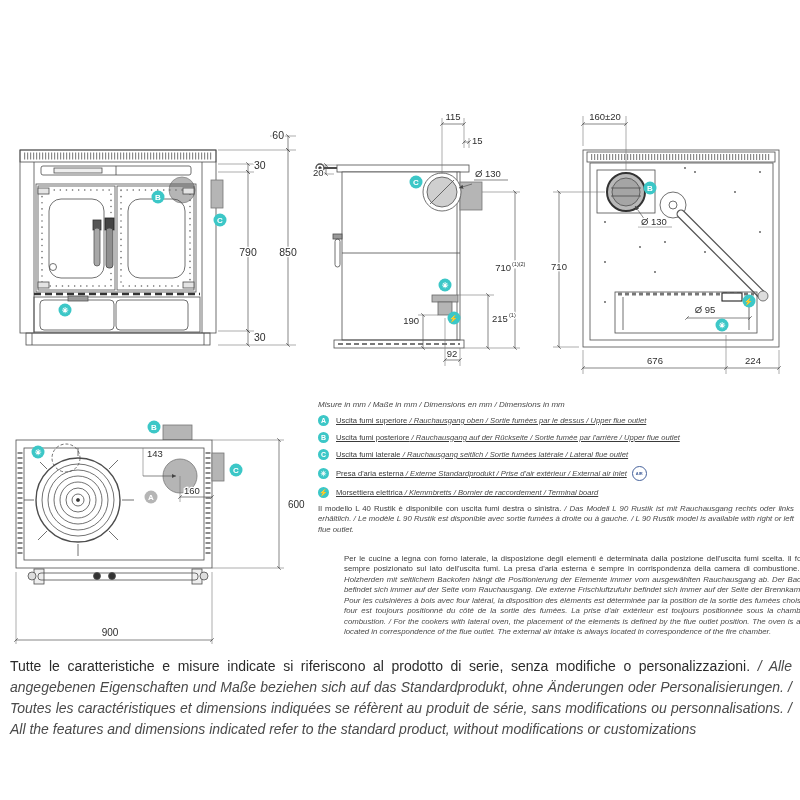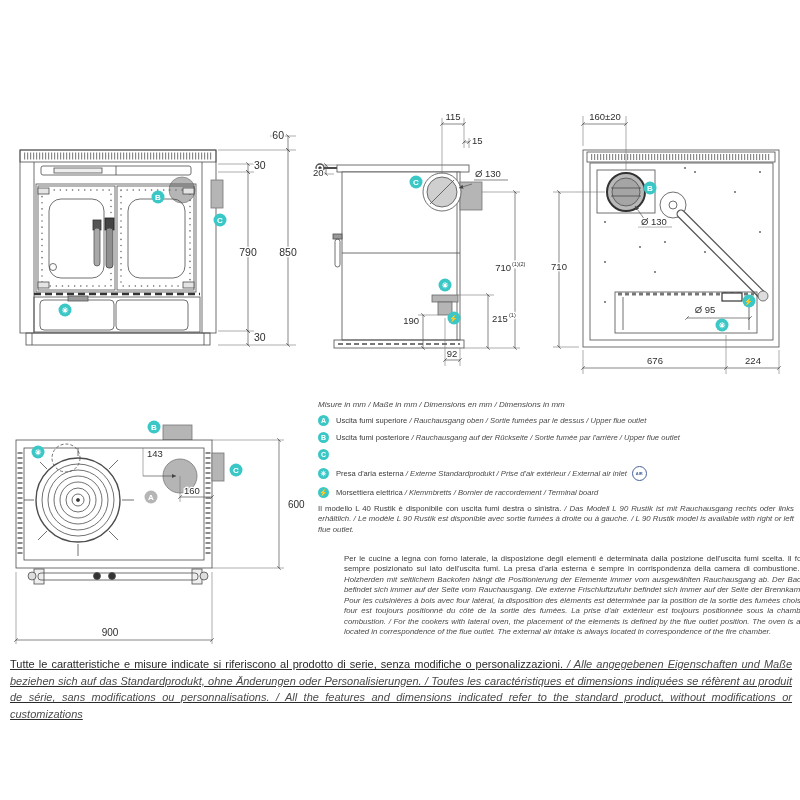--- a/index.html
+++ b/index.html
@@ -6,28 +6,28 @@
   #page{position:relative;width:800px;height:800px;background:#ffffff;overflow:hidden;
         font-family:"Liberation Sans", sans-serif;color:#333;}
   .abs{position:absolute;}
   svg text{font-family:"Liberation Sans", sans-serif;fill:#2e2e2e;
            paint-order:stroke;stroke:#ffffff;stroke-width:2.5px;}
   svg text.mk{stroke:none;paint-order:normal;fill:#fff;font-weight:bold;}
   .legend-title{font-size:8px;color:#4a4a4a;font-style:italic;margin-bottom:6px;}
   .legend-row{display:flex;align-items:center;gap:7px;margin-bottom:6px;}
   .lmk{flex:none;width:11px;height:11px;border-radius:50%;background:#3cc7c7;color:#fff;
        font-size:7px;font-weight:bold;text-align:center;line-height:11px;}
-  .ltext{font-size:7.6px;color:#3a3a3a;line-height:1.25;}
+  .ltext{font-size:7.6px;color:#3a3a3a;line-height:1.25;text-decoration:underline;}
   .it-part{font-style:normal;}
   .rest-part{font-style:italic;color:#4a4a4a;}
   .air-badge{display:inline-flex;align-items:center;justify-content:center;width:13px;height:13px;
        border:1px solid #46629c;border-radius:50%;color:#46629c;font-size:4px;font-weight:bold;
        margin-left:5px;vertical-align:middle;}
   .note{font-size:7.8px;line-height:1.34;color:#3a3a3a;text-align:justify;}
-  .footer{font-size:11px;line-height:1.5;color:#2b2b2b;text-align:justify;text-decoration:underline;}
+  .footer{font-size:14px;line-height:1.5;color:#2b2b2b;text-align:justify;}
 </style>
 </head>
 <body>
 
 <div id="page">
 
   <svg class="abs" style="left:8px;top:128px;" width="300" height="225" viewBox="0 0 300 225">
     <defs>
       <marker id="tkF" markerWidth="7" markerHeight="7" refX="3.5" refY="3.5" orient="auto">
         <path d="M1,6 L6,1" stroke="#444" stroke-width="1" fill="none"></path>
@@ -371,20 +371,21 @@
     <div class="legend-row">
       <span class="lmk">A</span>
       <span class="ltext"><span class="it-part">Uscita fumi superiore</span><span class="rest-part"> / Rauchausgang oben  / Sortie fumées par le dessus / Upper flue outlet</span></span>
     </div>
     <div class="legend-row">
       <span class="lmk">B</span>
       <span class="ltext"><span class="it-part">Uscita fumi posteriore</span><span class="rest-part"> / Rauchausgang auf der Rückseite / Sortie fumée par l'arrière / Upper flue outlet</span></span>
     </div>
     <div class="legend-row">
       <span class="lmk">C</span>
+      <span class="ltext"><span class="it-part">Uscita fumi laterale</span><span class="rest-part"> / Rauchausgang seitlich / Sortie fumées latérale / Lateral flue outlet</span></span>
     </div>
     <div class="legend-row">
       <span class="lmk">✳</span>
       <span class="ltext"><span class="it-part">Presa d'aria esterna</span><span class="rest-part"> / Externe Standardprodukt / Prise d'air extérieur / External air inlet</span><span class="air-badge">AIR</span></span>
     </div>
     <div class="legend-row">
       <span class="lmk">⚡</span>
       <span class="ltext"><span class="it-part">Morsettiera elettrica</span><span class="rest-part"> / Klemmbretts / Bornier de raccordement / Terminal board</span></span>
     </div>
   </div>

